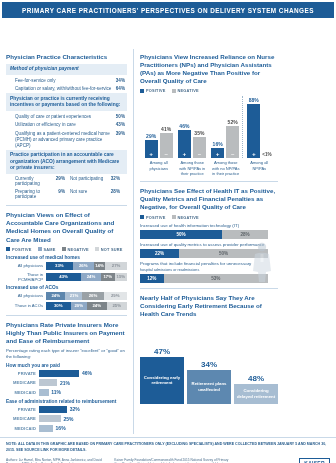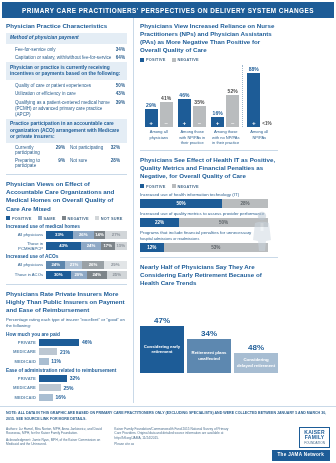--- a/index.html
+++ b/index.html
@@ -18,21 +18,21 @@
     color:#ffffff;
     font-size:6.4px;
     font-weight:bold;
     letter-spacing:.45px;
     text-align:center;
     padding:4.5px 4px 4.2px;
     margin:2px 2px 0 2px;
   }
 
   
-  .cols { display:flex; width:284px; }
+  .cols { display:flex; width:284px;margin-top:31px; }
   .colL { width:168px; padding:4px 6px 0 6px; }
   .colR { width:168px; padding:4px 6px 0 6px; border-left:1px solid #c9d9e8; }
 
   .sec-title {
     font-size:6.2px; font-weight:bold; color:#1d5c97;
     line-height:1.32; margin-bottom:3px;
   }
   .divider { border-top:1px solid #c9d9e8; margin:5px 0 5px 0; }
 
   

